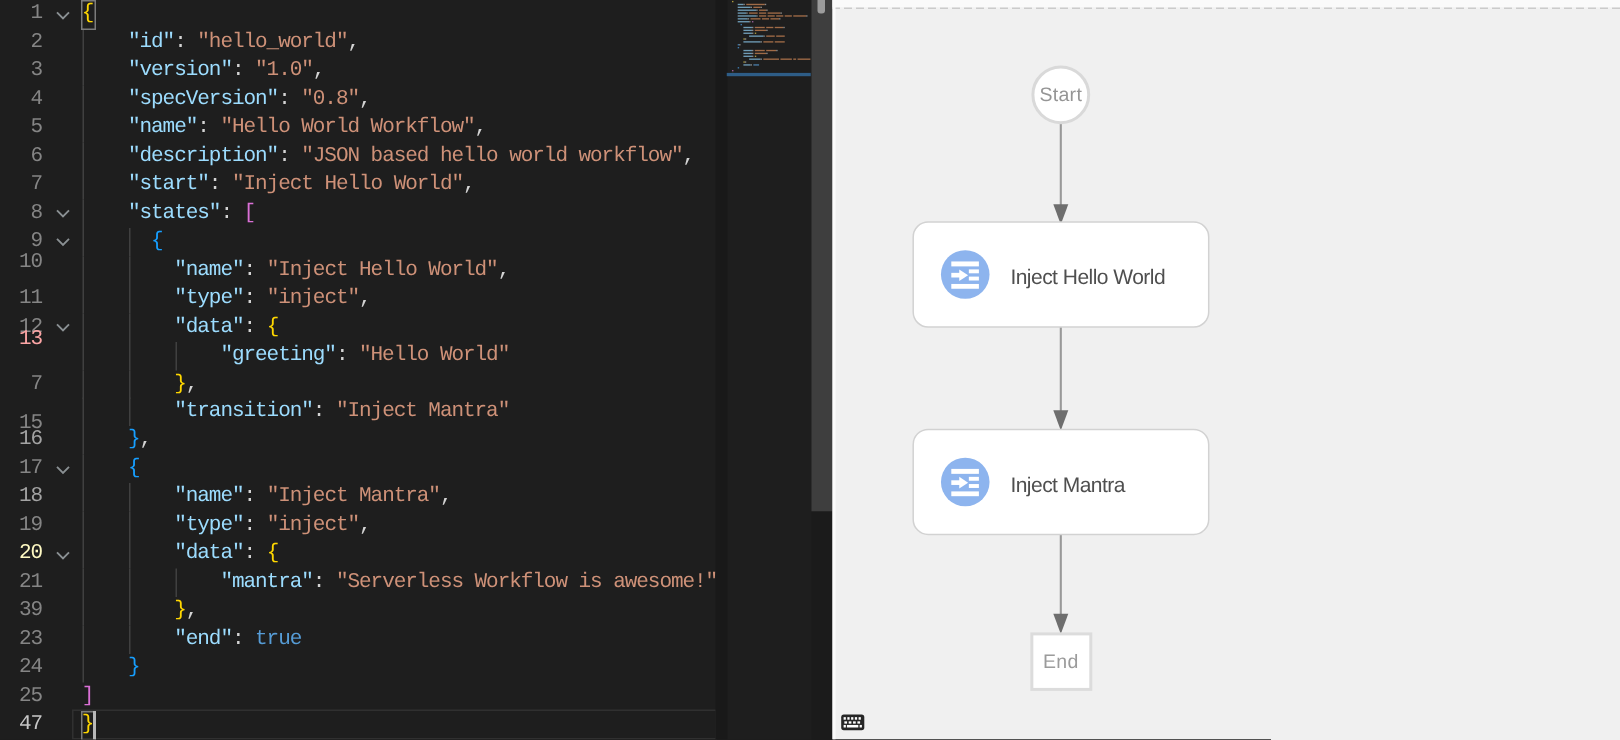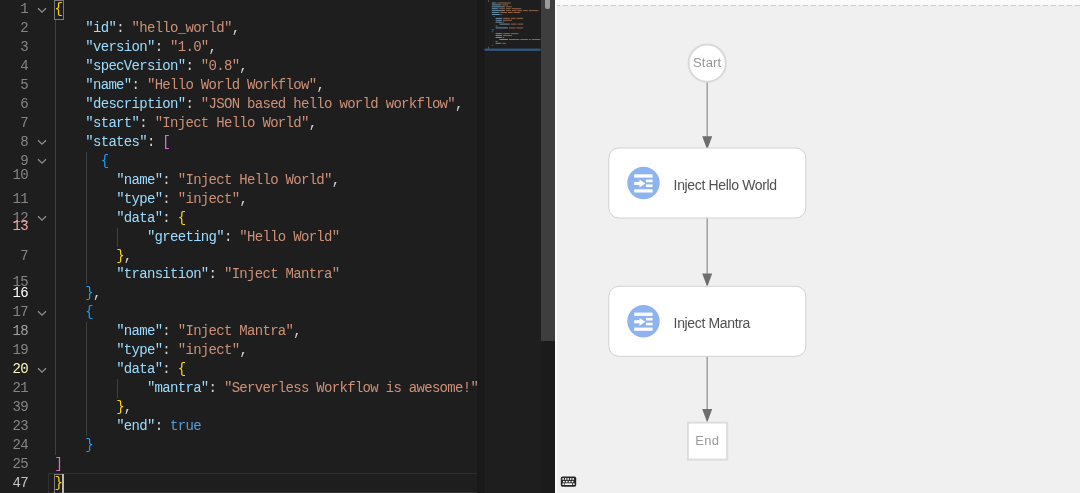--- a/index.html
+++ b/index.html
@@ -18,21 +18,21 @@
 <div class="ln" style="top:94.8px;color:#858585">6</div>
 <div class="ln" style="top:113.8px;color:#858585">7</div>
 <div class="ln" style="top:132.7px;color:#858585">8</div>
 <div class="ln" style="top:151.7px;color:#858585">9</div>
 <div class="ln" style="top:166px;color:#858585">10</div>
 <div class="ln" style="top:189.6px;color:#858585">11</div>
 <div class="ln" style="top:208.6px;color:#858585">12</div>
 <div class="ln" style="top:217px;color:#fca5a5">13</div>
 <div class="ln" style="top:246.5px;color:#858585">7</div>
 <div class="ln" style="top:273px;color:#858585">15</div>
-<div class="ln" style="top:284.4px;color:#ffffff">16</div>
+<div class="ln" style="top:284.4px;color:#a3a3a3">16</div>
 <div class="ln" style="top:303.4px;color:#858585">17</div>
 <div class="ln" style="top:322.3px;color:#a3a3a3">18</div>
 <div class="ln" style="top:341.3px;color:#858585">19</div>
 <div class="ln" style="top:360.2px;color:#fef9c3">20</div>
 <div class="ln" style="top:379.2px;color:#858585">21</div>
 <div class="ln" style="top:398.2px;color:#858585">39</div>
 <div class="ln" style="top:417.1px;color:#858585">23</div>
 <div class="ln" style="top:436.1px;color:#858585">24</div>
 <div class="ln" style="top:455.0px;color:#858585">25</div>
 <div class="ln" style="top:474.0px;color:#c6c6c6">47</div>

